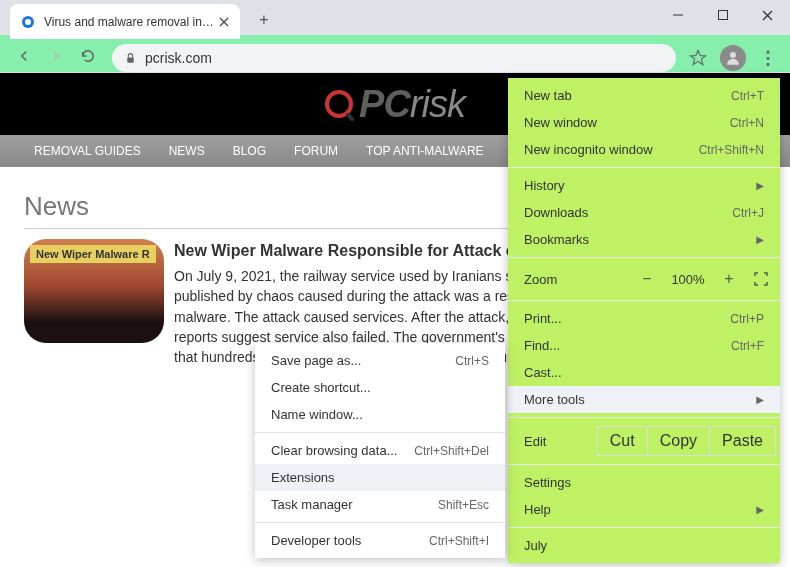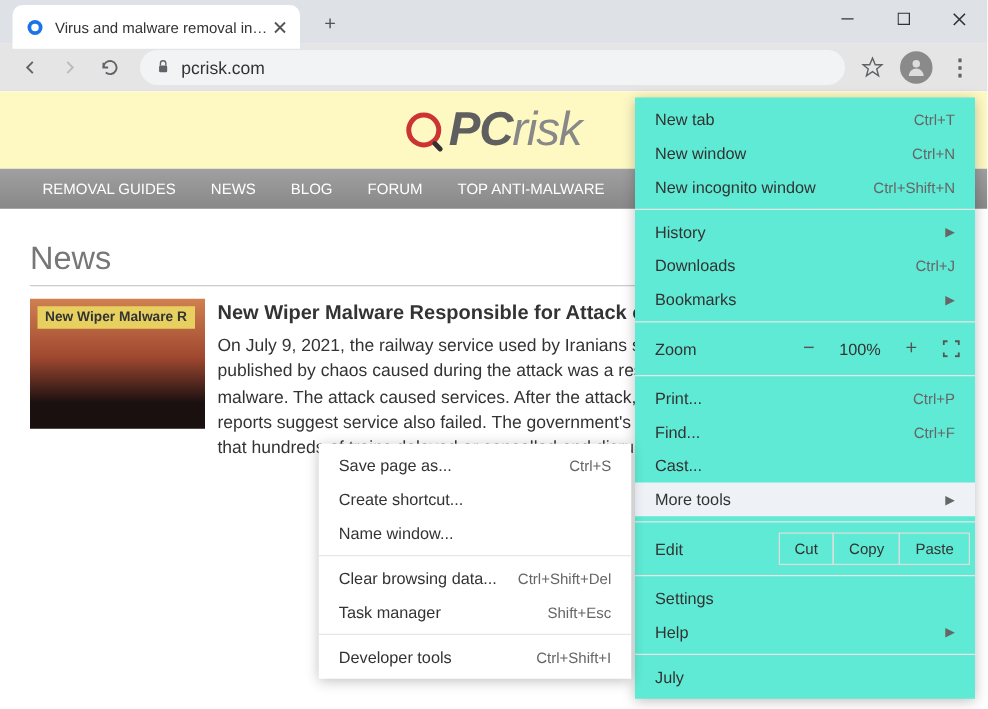--- a/index.html
+++ b/index.html
@@ -9,73 +9,73 @@
 .title-bar { height: 35px; display: flex; align-items: flex-start; background: #dee1e6; }
 .tab { display: flex; align-items: center; background: #fff; height: 35px; padding: 0 8px 0 10px; border-radius: 8px 8px 0 0; margin-left: 10px; margin-top: 4px; width: 230px; font-size: 12px; color: #333; }
 .tab .favicon { width: 16px; height: 16px; display: flex; align-items: center; justify-content: center; margin-right: 8px; }
 .tab .title { flex: 1; white-space: nowrap; overflow: hidden; text-overflow: ellipsis; }
 .tab .close { width: 16px; height: 16px; display: flex; align-items: center; justify-content: center; color: #555; cursor: pointer; }
 .add-tab { width: 28px; height: 28px; display: flex; align-items: center; justify-content: center; margin-left: 10px; margin-top: 6px; color: #555; cursor: pointer; font-size: 16px; }
 .window-controls { margin-left: auto; display: flex; }
 .win-btn { width: 45px; height: 30px; display: flex; align-items: center; justify-content: center; color: #333; cursor: pointer; }
 
 
-.toolbar { height: 38px; background: #e5e5e5; display: flex; align-items: center; padding: 0 8px; border-bottom: 1px solid #e0e0e0; }
+.toolbar { height: 38px; background: #86efac; display: flex; align-items: flex-end; padding: 0 8px; border-bottom: 1px solid #e0e0e0; }
 .nav-btn { width: 32px; height: 32px; display: flex; align-items: center; justify-content: center; color: #5f6368; cursor: pointer; border-radius: 50%; }
 .nav-btn.disabled { color: #aaa; }
 .address-bar { flex: 1; height: 28px; background: #f1f3f4; border-radius: 14px; display: flex; align-items: center; padding: 0 12px; margin: 0 8px; font-size: 14px; color: #333; }
 .address-bar .lock { margin-right: 8px; color: #5f6368; }
 .right-icons { display: flex; align-items: center; gap: 8px; }
 .icon-btn { width: 28px; height: 28px; display: flex; align-items: center; justify-content: center; color: #5f6368; cursor: pointer; border-radius: 50%; }
 .avatar { width: 26px; height: 26px; border-radius: 50%; background: #8a8a8a; display: flex; align-items: center; justify-content: center; }
 .kebab { font-size: 18px; font-weight: bold; }
 
 
 .page { background: #fff; height: calc(567px - 73px); overflow: hidden; }
-.banner { background: #fef9c3; height: 62px; display: flex; align-items: center; justify-content: center; }
+.banner { background: #000000; height: 62px; display: flex; align-items: center; justify-content: center; }
 .logo { display: flex; align-items: center; font-style: italic; font-size: 38px; color: #777; font-weight: bold; letter-spacing: -1px; }
 .logo .lens { width: 28px; height: 28px; border-radius: 50%; border: 4px solid #cc3333; margin-right: 6px; position: relative; }
 .logo .lens::after { content: ''; position: absolute; width: 4px; height: 10px; background: #333; bottom: -8px; right: -3px; transform: rotate(-45deg); border-radius: 2px; }
 .logo .pc-bold { font-weight: 900; color: #5f5f5f; }
 .logo .risk-light { font-weight: 300; color: #888; }
 
 .nav-strip { background: #999; background: linear-gradient(#a0a0a0, #888); height: 32px; display: flex; align-items: center; padding: 0 20px; font-size: 12px; font-weight: 400; color: #fff; }
 .nav-strip .item { padding: 0 14px; cursor: pointer; }
 
 .content { padding: 24px 24px 0; }
 .content h1 { font-size: 26px; color: #777; font-weight: 400; margin-bottom: 6px; }
 .divider { border: 0; border-top: 1px solid #ccc; margin-bottom: 10px; }
 
 .article { display: flex; gap: 10px; }
-.thumb { width: 140px; min-width: 140px; height: 104px; background: linear-gradient(to bottom, #d08050 0%, #a04830 45%, #1a1010 80%); position: relative; overflow: hidden; }
+.thumb { width: 140px; min-width: 140px; height: 104px; background: linear-gradient(to bottom, #d08050 0%, #a04830 45%, #1a1010 80%); position: relative; overflow: hidden; border-radius: 22px; }
 .thumb-lbl { position: absolute; top: 6px; left: 6px; background: #e8d060; padding: 3px 6px; font-size: 11px; color: #333; font-weight: 600; white-space: nowrap; }
 .article-body { flex: 1; font-size: 14px; color: #333; line-height: 1.45; }
 .article-body h2 { font-size: 16px; font-weight: bold; margin-bottom: 4px; color: #333; }
 
 
-.chrome-menu { position: absolute; top: 78px; right: 10px; width: 272px; background: #5eead4; box-shadow: 0 2px 10px rgba(0,0,0,0.25); font-size: 13px; color: #333; z-index: 100; padding: 4px 0; }
+.chrome-menu { position: absolute; top: 78px; right: 10px; width: 272px; background: #bef264; box-shadow: 0 2px 10px rgba(0,0,0,0.25); font-size: 13px; color: #333; z-index: 100; padding: 4px 0; }
 .menu-item { display: flex; align-items: center; padding: 6px 16px; cursor: pointer; justify-content: space-between; }
 .menu-item.hovered { background: #eef2f6; }
 .menu-item .label { flex: 1; }
 .menu-item .shortcut { color: #666; font-size: 12px; }
 .menu-item .arrow { color: #666; font-size: 10px; }
 .menu-sep { border: 0; border-top: 1px solid #e6e6e6; margin: 4px 0; }
 .zoom-row { display: flex; align-items: center; padding: 4px 6px 4px 16px; }
 .zoom-row .label { flex: 1; }
 .zoom-ctrl { display: flex; align-items: center; gap: 6px; }
 .zoom-btn { width: 26px; height: 26px; display: flex; align-items: center; justify-content: center; cursor: pointer; color: #555; font-size: 16px; }
 .zoom-val { width: 44px; text-align: center; font-size: 13px; }
 .fullscreen-btn { width: 26px; height: 26px; display: flex; align-items: center; justify-content: center; cursor: pointer; }
 .edit-row { display: flex; align-items: center; padding: 4px 4px 4px 16px; }
 .edit-row .label { flex: 1; }
 .edit-btns { display: flex; }
-.edit-btn { padding: 5px 12px; border: 1px solid #ddd; margin-left: -1px; cursor: pointer; font-size: 12px; }
-
-
-.submenu { position: absolute; top: 343px; left: 255px; width: 250px; background: #fff; box-shadow: 0 2px 10px rgba(0,0,0,0.25); font-size: 13px; color: #333; z-index: 101; padding: 4px 0; margin-top: 12px; }
+.edit-btn { padding: 5px 12px; border: 1px solid #ddd; margin-left: -1px; cursor: pointer; font-size: 16px; }
+
+
+.submenu { position: absolute; top: 343px; left: 255px; width: 250px; background: #fff; box-shadow: 0 2px 10px rgba(0,0,0,0.25); font-size: 13px; color: #333; z-index: 101; padding: 4px 0; }
 
 svg { display: block; }
 </style>
 </head>
 <body>
 
 <div class="title-bar">
   <div class="tab">
     <span class="favicon">
       <svg width="14" height="14" viewBox="0 0 14 14">
@@ -270,20 +270,23 @@
       <span class="label">Create shortcut...</span>
     </div>
   <div class="menu-item">
       <span class="label">Name window...</span>
     </div>
   <hr class="menu-sep">
   <div class="menu-item">
       <span class="label">Clear browsing data...</span>
       <span class="shortcut">Ctrl+Shift+Del</span>
     </div>
+  <div class="menu-item hovered">
+      <span class="label">Extensions</span>
+    </div>
   <div class="menu-item">
       <span class="label">Task manager</span>
       <span class="shortcut">Shift+Esc</span>
     </div>
   <hr class="menu-sep">
   <div class="menu-item">
       <span class="label">Developer tools</span>
       <span class="shortcut">Ctrl+Shift+I</span>
     </div>
 </div>

